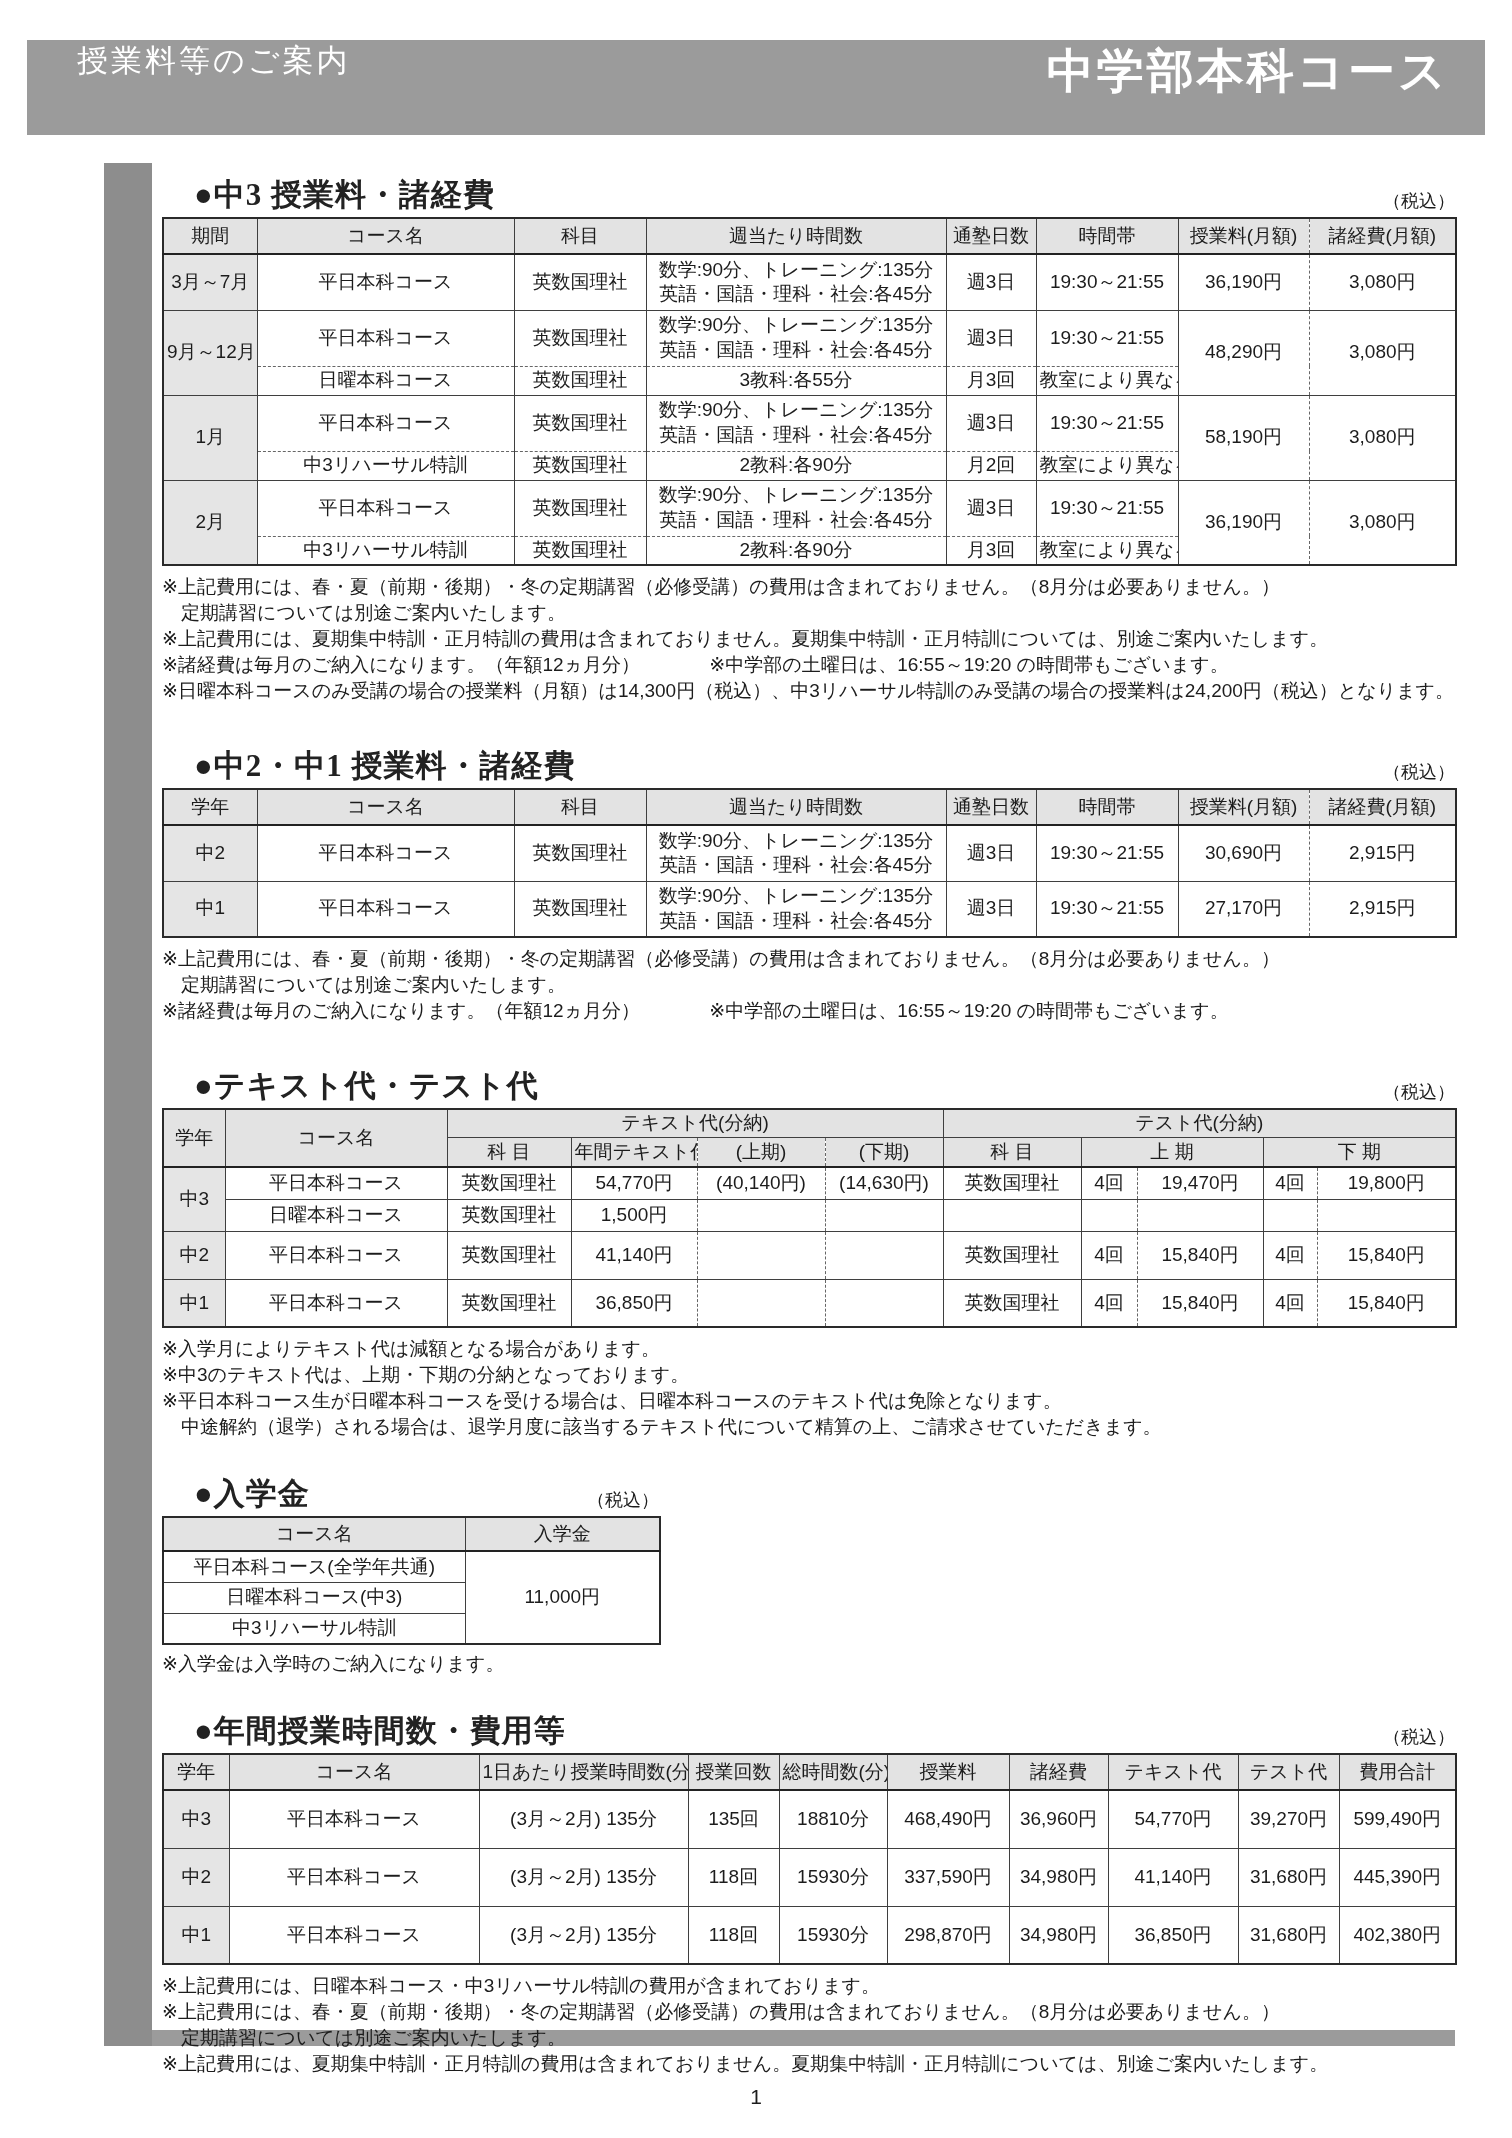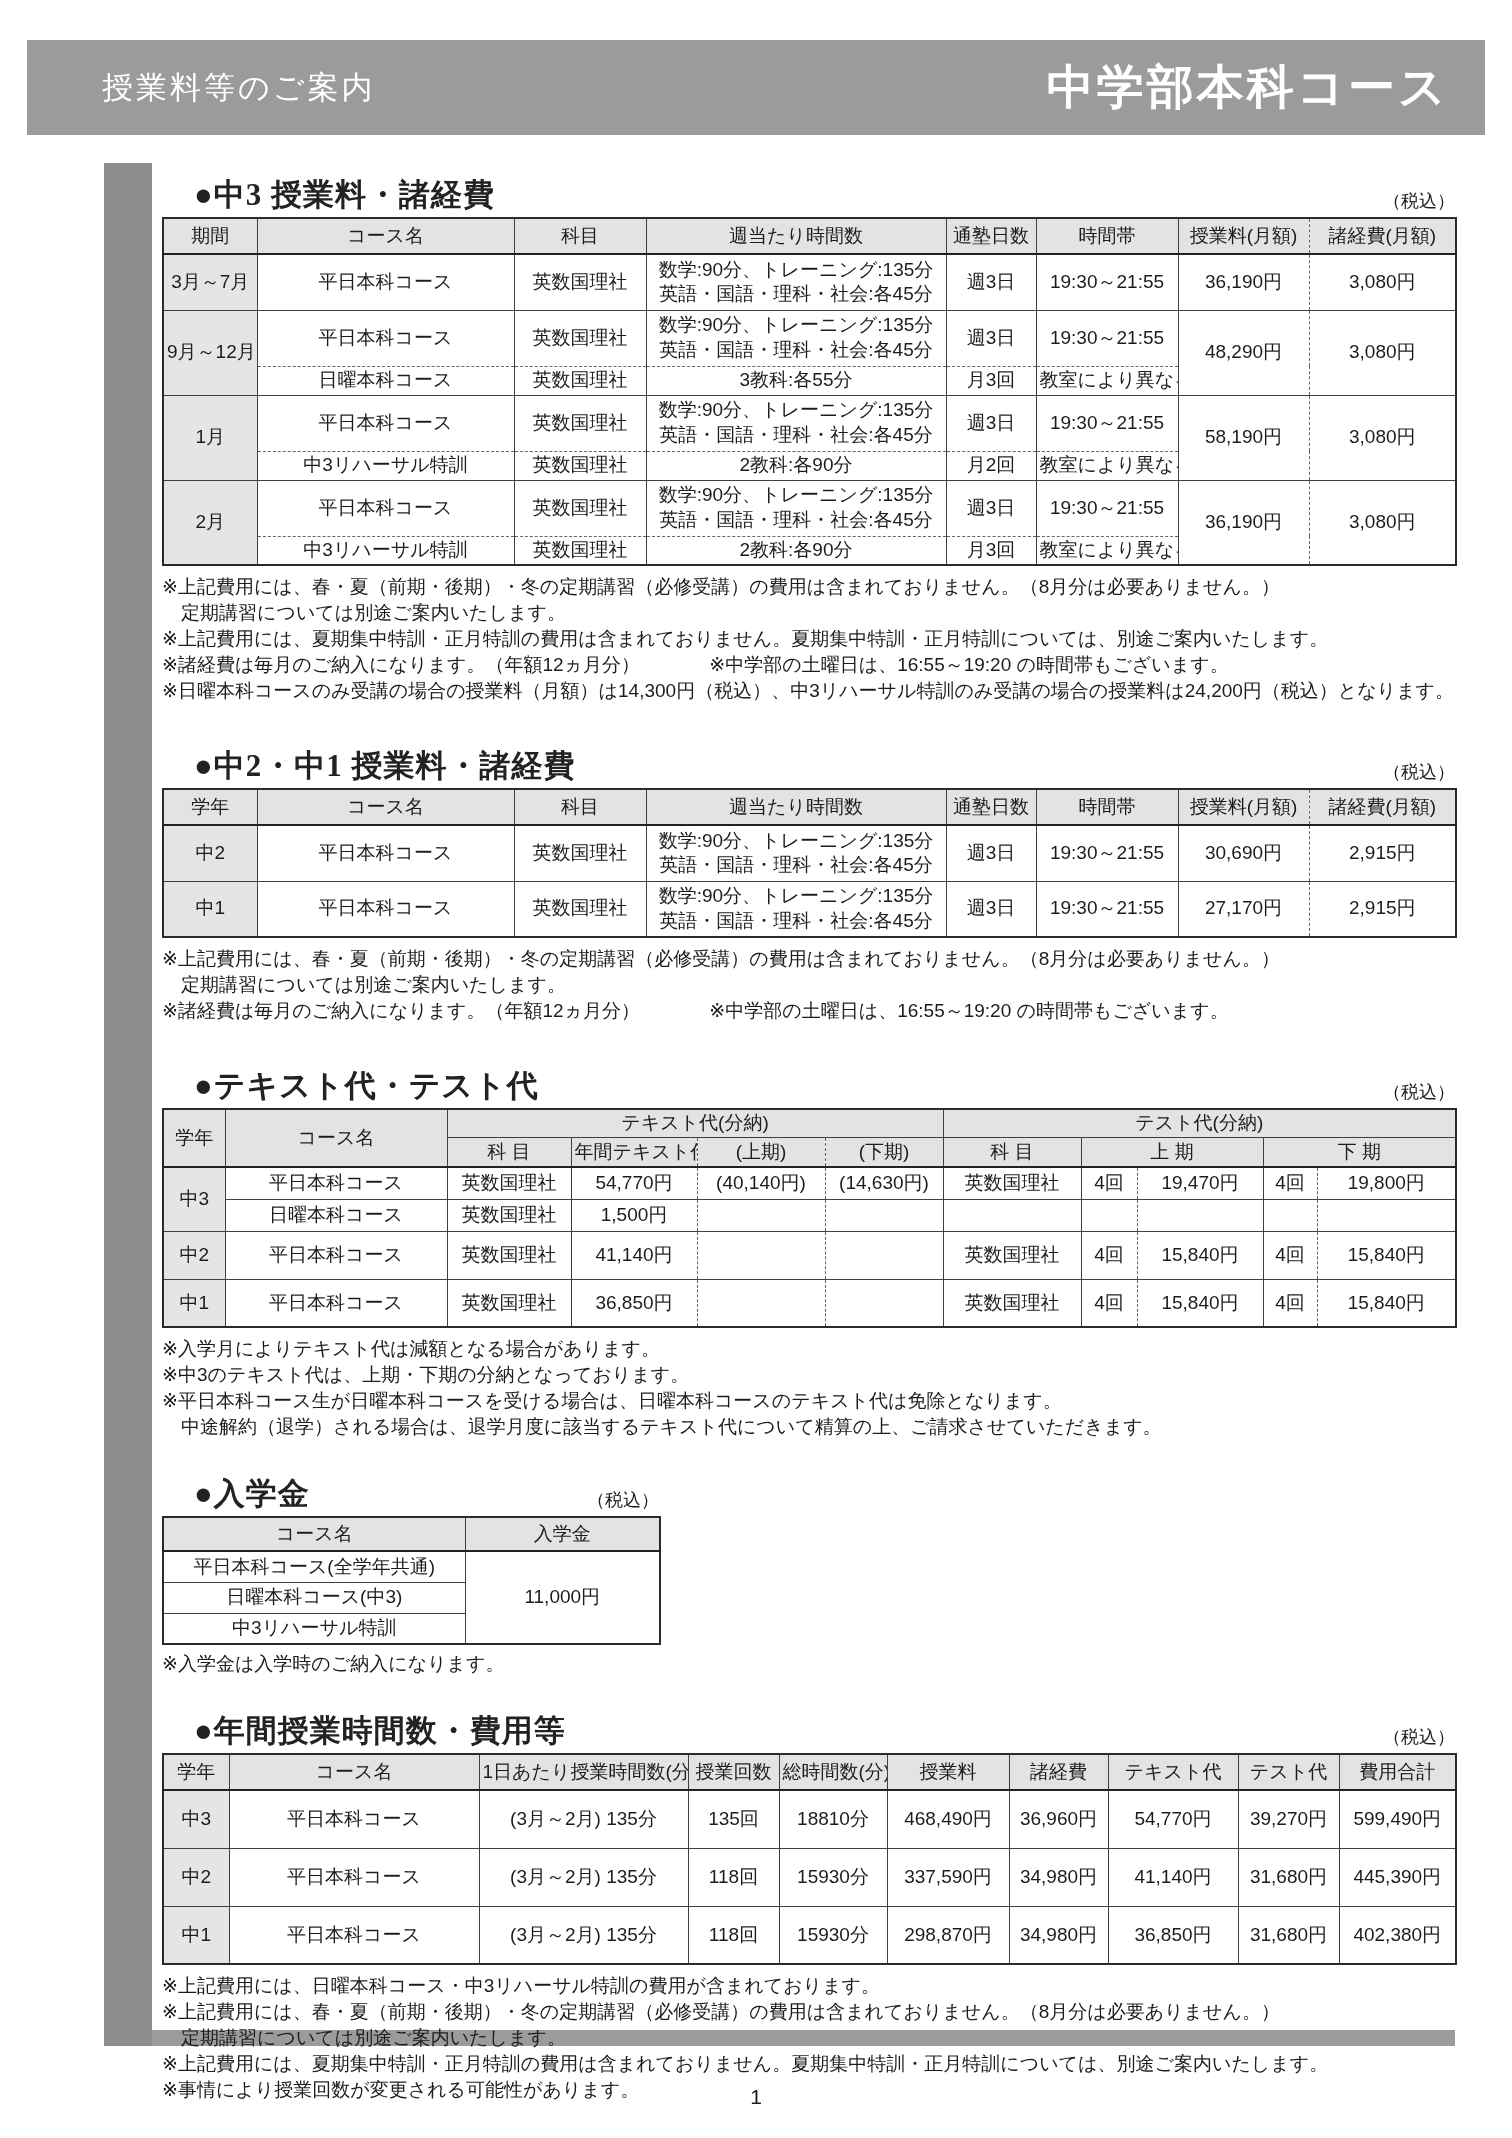--- a/index.html
+++ b/index.html
@@ -4,22 +4,22 @@
 <style>
   * { margin:0; padding:0; box-sizing:border-box; }
   html,body { background:#fff; }
   body {
     width:1512px; height:2138px; position:relative; overflow:hidden;
     font-family:"Liberation Sans","DejaVu Sans",sans-serif; color:#1c1c1c;
   }
   
   .banner {
     position:absolute; left:27px; top:40px; width:1458px; height:95px;
-    background:#9b9b9b; display:flex; align-items:center; justify-content:space-between;
-    padding:0 36px 0 75px;
+    background:#9b9b9b; display:flex; justify-content:space-between;
+    padding:0 36px 0 50px;
   }
   .banner-left  { font-family:"Liberation Serif","DejaVu Serif",serif; color:#fff; font-size:31px; letter-spacing:3px; }
   .banner-right { font-family:"Liberation Serif","DejaVu Serif",serif; color:#fff; font-size:47px; font-weight:bold; letter-spacing:3px; }
   
   .leftbar   { position:absolute; left:104px; top:163px; width:48px; height:1883px; background:#8d8d8d; }
   .bottombar { position:absolute; left:152px; top:2030px; width:1303px; height:16px; background:#9b9b9b; }
   .pagenum   { position:absolute; left:0; top:2085px; width:100%; text-align:center; font-size:21px; }
   
   .content { position:absolute; left:162px; top:135px; width:1293px; }
   .sec-head { display:flex; justify-content:space-between; align-items:flex-end; margin-bottom:2px; }
@@ -450,18 +450,17 @@
         <td>31,680円</td>
         <td>402,380円</td>
       </tr>
     </tbody>
   </table>
   <div class="notes">
     <div class="note-line">※上記費用には、日曜本科コース・中3リハーサル特訓の費用が含まれております。</div>
     <div class="note-line">※上記費用には、春・夏（前期・後期）・冬の定期講習（必修受講）の費用は含まれておりません。（8月分は必要ありません。）</div>
     <div class="note-line">　定期講習については別途ご案内いたします。</div>
     <div class="note-line">※上記費用には、夏期集中特訓・正月特訓の費用は含まれておりません。夏期集中特訓・正月特訓については、別途ご案内いたします。</div>
-    <div class="note-line">※事情により授業回数が変更される可能性があります。</div>
   </div>
 
 </div>
 
 <div class="pagenum">1</div>
 
 </body></html>

